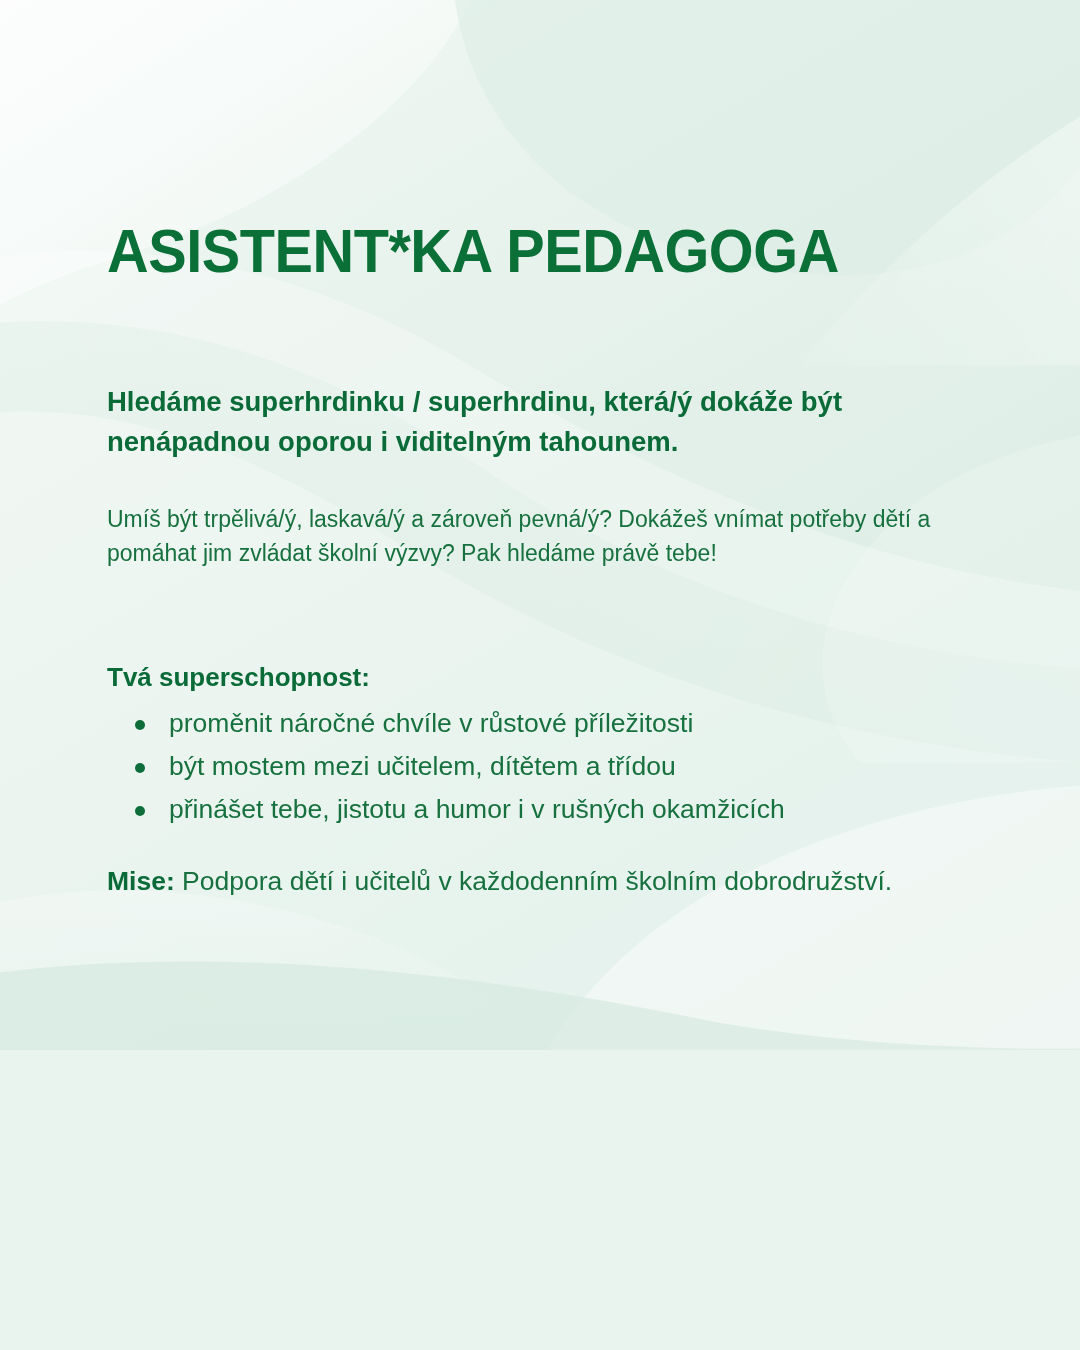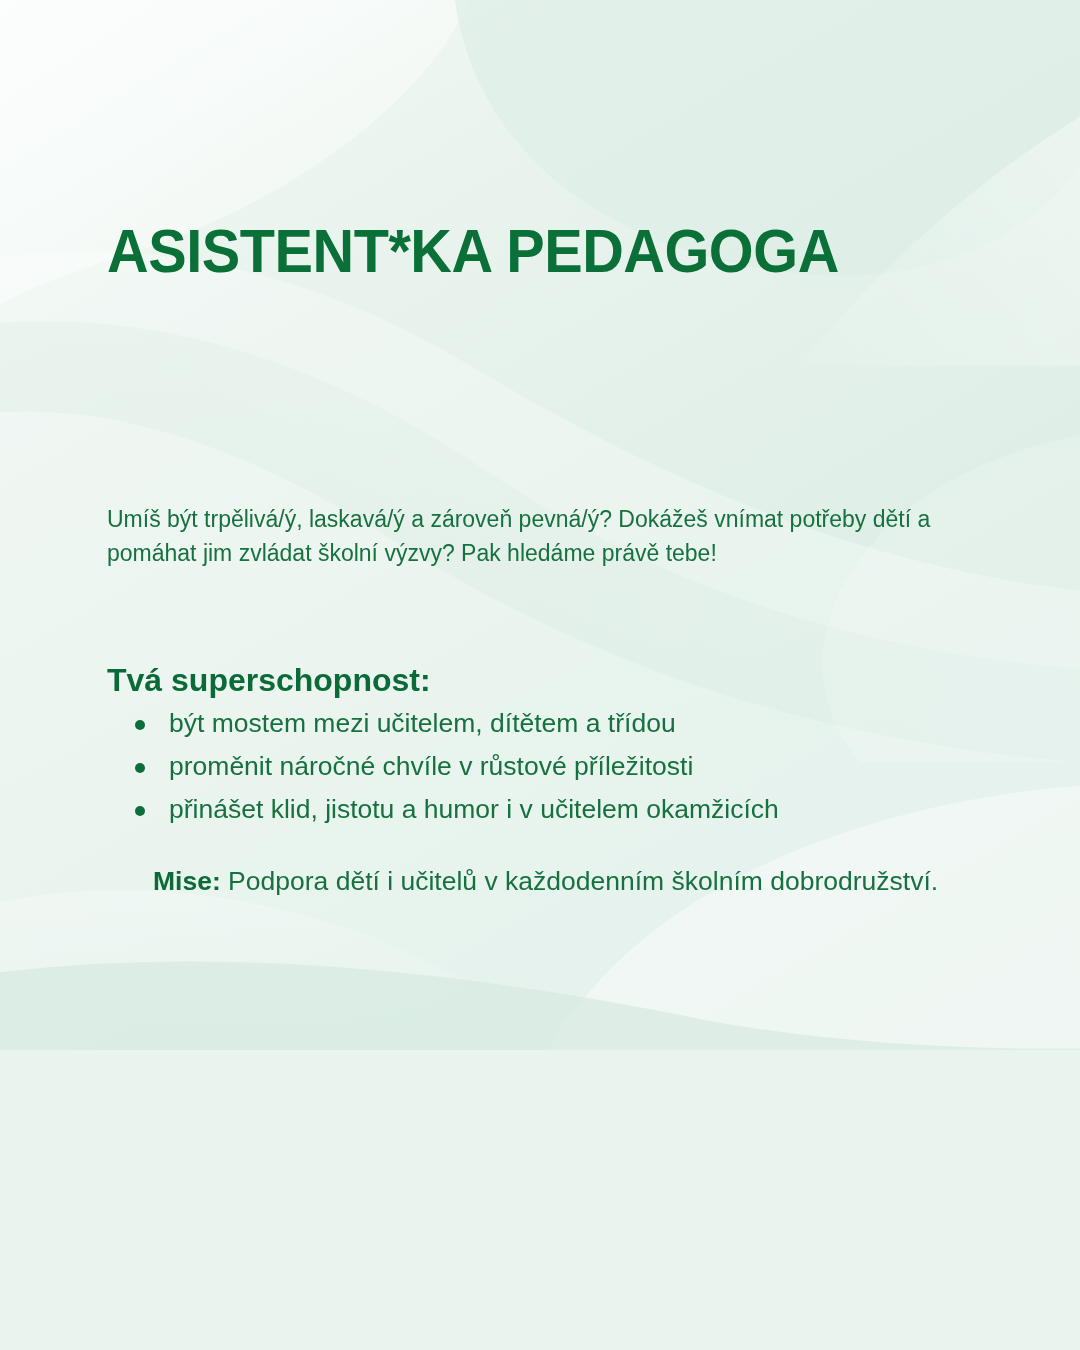--- a/index.html
+++ b/index.html
@@ -76,21 +76,21 @@
     font-size: 23px;
     font-weight: 400;
     line-height: 1.48;
     color: #17713f;
   }
 
   .skills-heading {
     position: absolute;
     left: 107px;
     top: 662px;
-    font-size: 32px;
+    font-size: 26px;
     font-weight: 700;
     color: #0a6b38;
   }
 
   .skills-list {
     position: absolute;
     left: 127px;
     top: 702px;
     width: 900px;
     list-style: none;
@@ -120,21 +120,20 @@
     top: 862px;
     width: 940px;
     font-size: 26.5px;
     font-weight: 400;
     line-height: 1.45;
     color: #17713f;
   }
   .mission .mission-label {
     font-weight: 700;
     color: #0a6b38;
-    margin-left: 46px;
   }
 
   
   .contact {
     position: absolute;
     left: 107px;
     top: 1072px;
     width: 760px;
   }
 
@@ -203,29 +202,30 @@
 
     <path d="M0,1250 C220,1215 470,1250 700,1310 C820,1340 960,1350 1080,1348 L1080,1350 L0,1350 Z" fill="#d2e8dd" opacity="0.6"></path>
 
     <path d="M1080,560 C960,590 880,660 840,760 C810,840 820,920 860,980 L1080,980 Z" fill="#ffffff" opacity="0.18"></path>
   </svg>
 
   <div class="content">
 
     <h1 class="title">ASISTENT*KA PEDAGOGA</h1>
 
+    <p class="lead">Hledáme superhrdinku / superhrdinu, která/ý dokáže být nenápadnou oporou i viditelným tahounem.</p>
 
     <p class="para">Umíš být trpělivá/ý, laskavá/ý a zároveň pevná/ý? Dokážeš vnímat potřeby dětí a pomáhat jim zvládat školní výzvy? Pak hledáme právě tebe!</p>
 
     <h2 class="skills-heading">Tvá superschopnost:</h2>
 
     <ul class="skills-list">
+      <li>proměnit náročné chvíle v růstové příležitosti</li>
       <li>být mostem mezi učitelem, dítětem a třídou</li>
-      <li>proměnit náročné chvíle v růstové příležitosti</li>
-      <li>přinášet klid, jistotu a humor i v učitelem okamžicích</li>
+      <li>přinášet tebe, jistotu a humor i v rušných okamžicích</li>
     </ul>
 
     <p class="mission">
       <span class="mission-label">Mise:</span><span> Podpora dětí i učitelů v každodenním školním dobrodružství.</span>
     </p>
 
     <div class="contact">
 
 
       <div class="contact-row">

